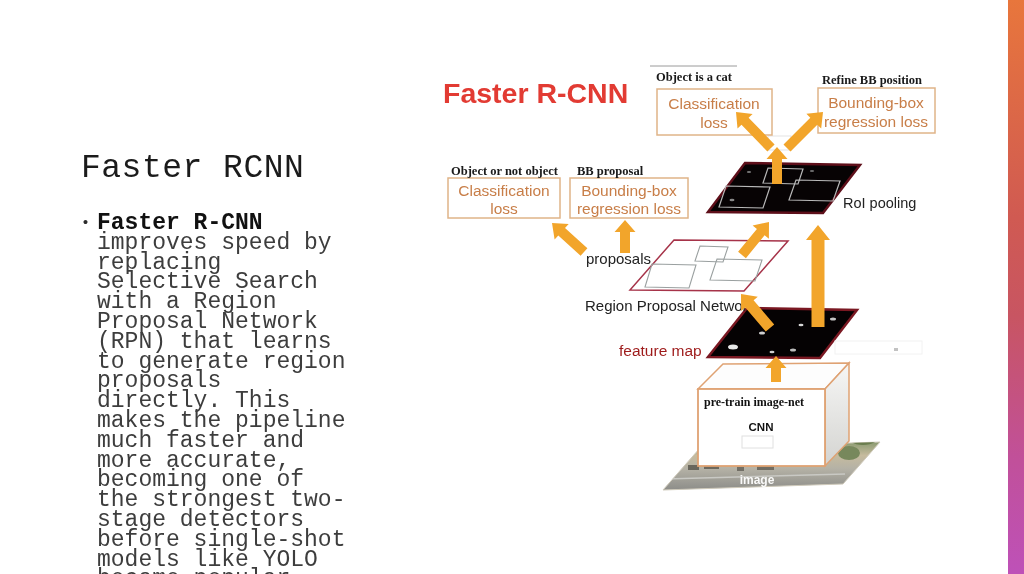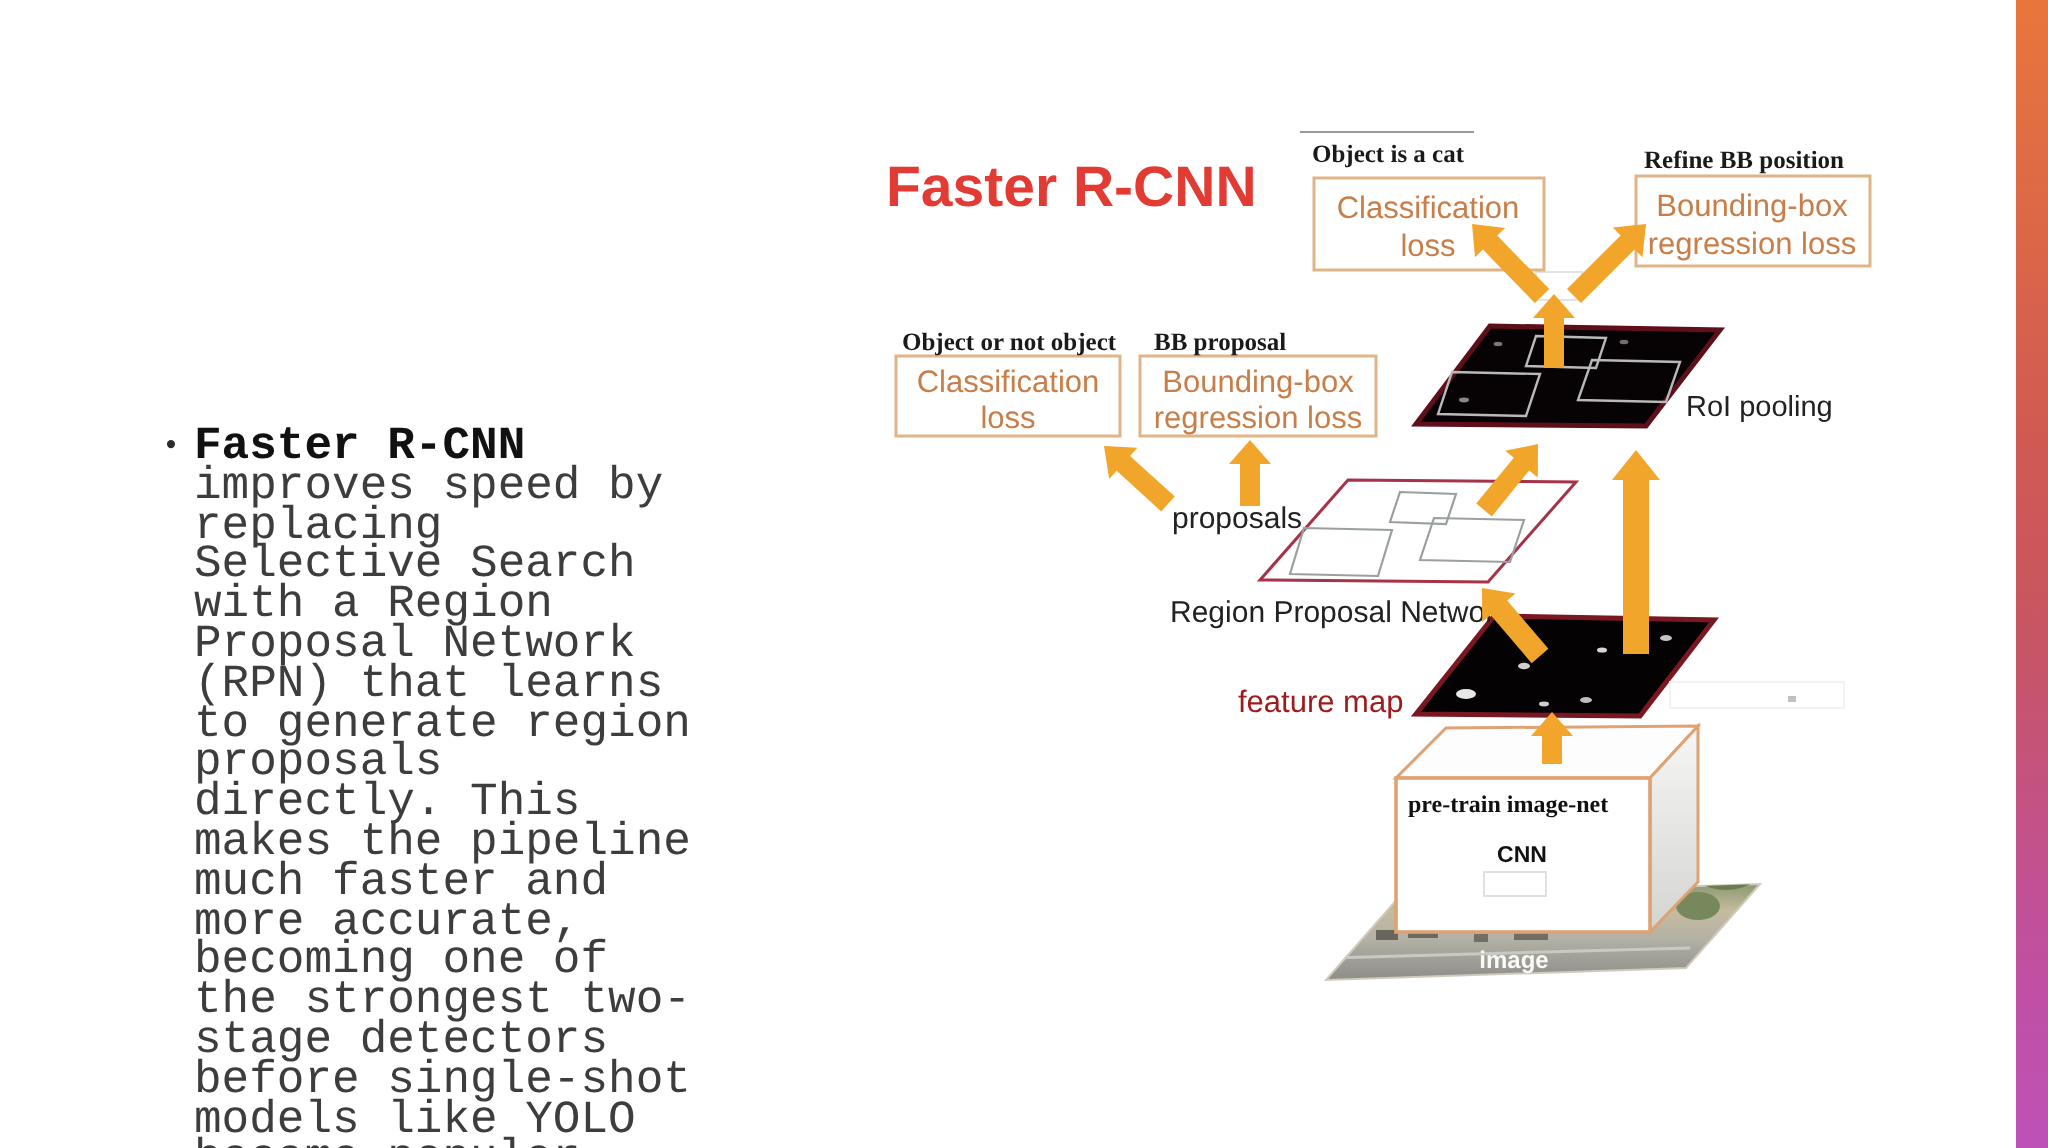--- a/index.html
+++ b/index.html
@@ -34,20 +34,21 @@
   .prop-inner{fill:none;stroke:#9aa0a0;stroke-width:1.1;}
   
   .accent-bar{position:absolute;right:0;top:0;width:16px;height:574px;
               background:linear-gradient(180deg,#E8763C 0%,#D05A52 38%,#C85562 55%,#C1509A 80%,#BE51B8 100%);}
 </style>
 </head>
 <body>
 
 <div class="slide">
 
+  <h1 class="page-title">Faster RCNN</h1>
 
   <div class="bullet-row">
     <span class="bullet-marker">•</span>
     <p class="bullet-text"><b>Faster R-CNN</b><span> improves speed by replacing Selective Search with a Region Proposal Network (RPN) that learns to generate region proposals directly. This makes the pipeline much faster and more accurate, becoming one of the strongest two-stage detectors before single-shot models like YOLO became popular.</span></p>
   </div>
 
   <svg class="diagram-svg" width="1024" height="574" viewBox="0 0 1024 574">
     <defs>
       <linearGradient id="photoGrad" x1="0" y1="0" x2="0" y2="1">
         <stop offset="0%" stop-color="#8a9a70"></stop>

